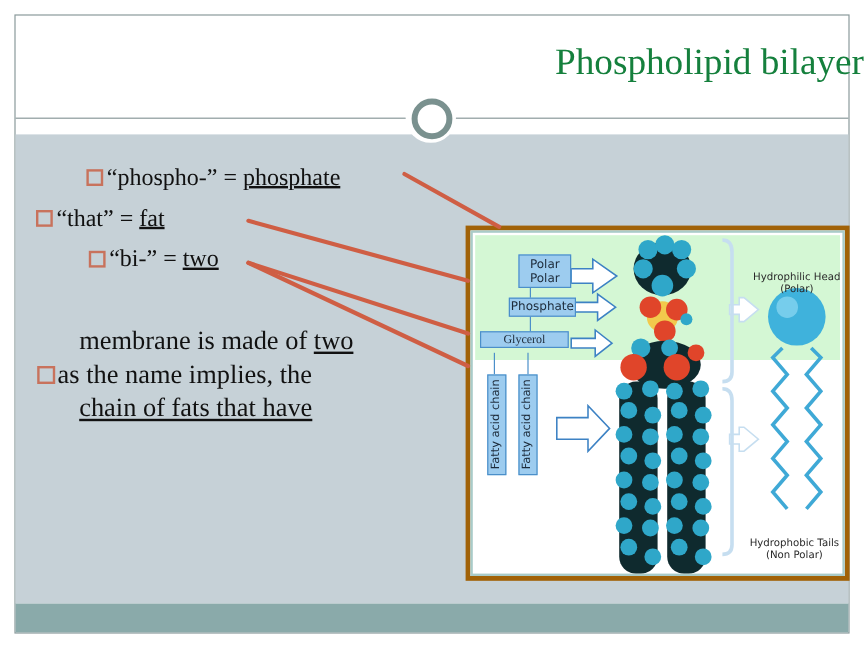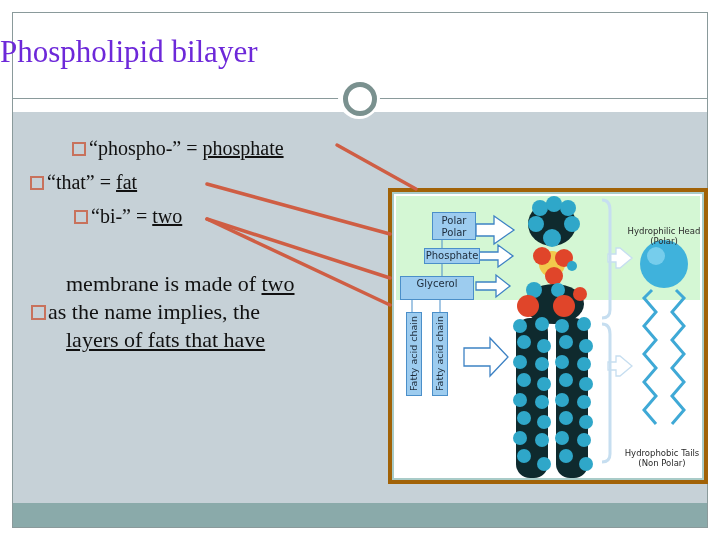--- a/index.html
+++ b/index.html
@@ -1,18 +1,18 @@
 <!DOCTYPE html>
 <html><head>
 <meta charset="utf-8">
 <style>
   html,body{margin:0;padding:0;}
   body{width:720px;height:540px;background:#ffffff;position:relative;overflow:hidden;font-family:"Liberation Serif","DejaVu Serif",serif;}
   .slide{position:absolute;left:12px;top:12px;width:696px;height:516px;border:1px solid #8a9a9b;box-sizing:border-box;background:#ffffff;}
-  .title{position:absolute;left:0;top:34px;width:720px;text-align:left;font-size:31px;color:#6d28d9;letter-spacing:0px;}
+  .title{position:absolute;left:0;top:34px;width:720px;text-align:right;font-size:31px;color:#15803d;letter-spacing:0px;}
   .divider{position:absolute;left:13px;top:98px;width:694px;height:1px;background:#8a9a9b;}
   .content{position:absolute;left:13px;top:112px;width:694px;height:391px;background:#c6d1d7;}
   .footer{position:absolute;left:13px;top:503px;width:694px;height:24px;background:#8aaaaa;}
   .ring-bg{position:absolute;left:338px;top:77px;width:42px;height:42px;border-radius:50%;background:#ffffff;}
   .ring{position:absolute;left:343px;top:82px;width:24px;height:24px;border-radius:50%;border:5px solid #7a918f;background:#ffffff;}
   .bl{position:absolute;white-space:nowrap;font-size:20px;color:#111;line-height:24px;}
   .bl .box{display:inline-block;width:14px;height:14px;border:2px solid #c8725c;box-sizing:border-box;margin-right:3px;vertical-align:-1px;}
   .u{text-decoration:underline;}
   .para{position:absolute;left:31px;top:270px;font-size:22px;line-height:28px;color:#111;width:340px;font-weight:bold;font-family:"Liberation Serif","DejaVu Serif",serif;}
   .para .box{display:inline-block;width:15px;height:15px;border:2px solid #c8725c;box-sizing:border-box;margin-right:2px;vertical-align:-1px;}
@@ -44,21 +44,21 @@
 <div class="bl" style="left:30px;top:170px;">
   <span class="box"></span><span>“that” = </span><span class="u">fat</span>
 </div>
 <div class="bl" style="left:30px;top:204px;padding-left:44px;">
   <span class="box"></span><span>“bi-” = </span><span class="u">two</span>
 </div>
 
 <div class="para" style="font-weight:normal;">
   <span class="line indent" style="padding-left:35px;"><span>membrane is made of </span><span class="u">two</span></span>
   <span class="line"><span class="box"></span><span>as the name implies, the</span></span>
-  <span class="line u indent" style="padding-left:35px;"><span>layers of fats that have</span></span>
+  <span class="line u indent" style="padding-left:35px;"><span>chain of fats that have</span></span>
 </div>
 
 <div class="diagram">
   <div class="diagram-inner">
     <div class="green"></div>
     <svg width="312" height="288">
 
       <line x1="48" y1="38" x2="48" y2="84" stroke="#4b8fc9" stroke-width="1"></line>
       <line x1="18" y1="100" x2="18" y2="118" stroke="#4b8fc9" stroke-width="1"></line>
       <line x1="46" y1="100" x2="46" y2="118" stroke="#4b8fc9" stroke-width="1"></line>
@@ -148,21 +148,21 @@
         <polyline points="258,96 250,104 262,118 250,132 262,146 250,160 262,174 250,188 262,202 250,216 262,230"></polyline>
         <polyline points="282,96 290,104 278,118 290,132 278,146 290,160 278,174 290,188 278,202 290,216 278,230"></polyline>
       </g>
     </svg>
 
     <div class="label-box" style="left:38px;top:18px;width:44px;height:28px;padding-top:2px;">
       <div>Polar</div>
       <div>Polar</div>
     </div>
     <div class="label-box" style="left:30px;top:54px;width:56px;height:16px;padding-top:1px;">Phosphate</div>
-    <div class="label-box" style="left:6px;top:82px;width:74px;height:24px;padding-top:1px;">Glycerol</div>
+    <div class="label-box" style="left:6px;top:82px;width:74px;height:14px;padding-top:1px;font-family:Liberation Serif, serif;">Glycerol</div>
     <div class="vlabel" style="left:12px;top:118px;width:16px;height:84px;">Fatty acid chain</div>
     <div class="vlabel" style="left:38px;top:118px;width:16px;height:84px;">Fatty acid chain</div>
 
     <div class="small" style="left:226px;top:254px;width:84px;">
       <div>Hydrophobic Tails</div>
       <div>(Non Polar)</div>
     </div>
     <div class="small" style="left:228px;top:32px;width:84px;">
       <div>Hydrophilic Head</div>
       <div>(Polar)</div>

